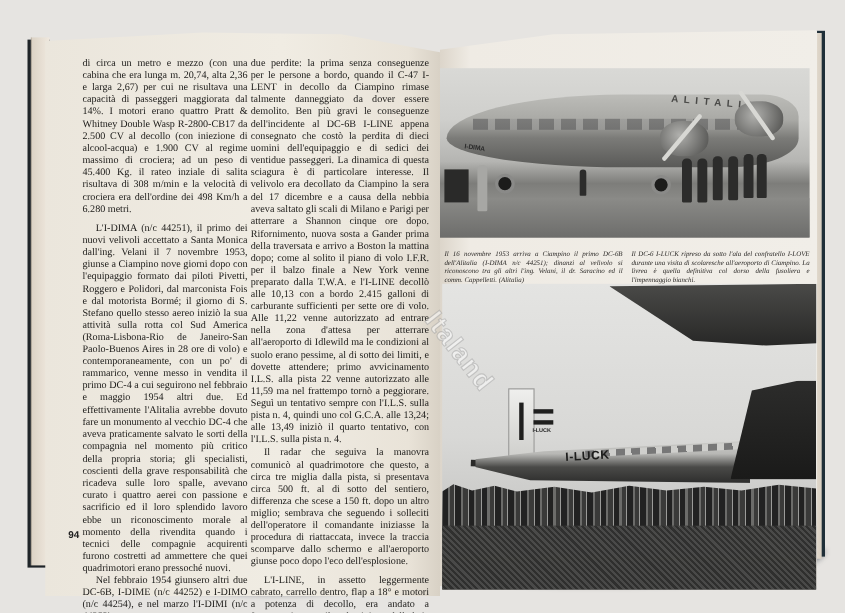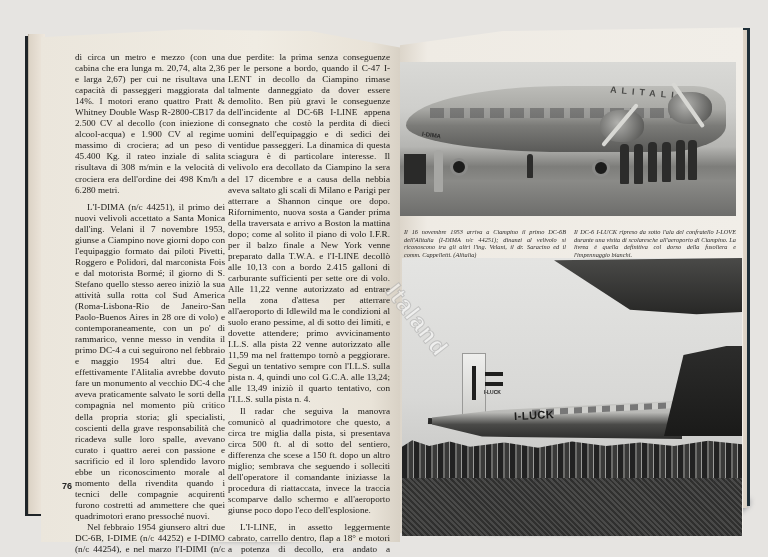--- a/index.html
+++ b/index.html
@@ -191,21 +191,21 @@
   <p>Nel febbraio 1954 giunsero altri due DC-6B, I-DIME (n/c 44252) e I-DIMO (n/c 44254), e nel marzo l'I-DIMI (n/c 44253).</p>
 
 </div>
 
 <div class="col col-2">
   <p class="noind">due perdite: la prima senza conseguenze per le persone a bordo, quando il C-47 I-LENT in decollo da Ciampino rimase talmente danneggiato da dover essere demolito. Ben più gravi le conseguenze dell'incidente al DC-6B I-LINE appena consegnato che costò la perdita di dieci uomini dell'equipaggio e di sedici dei ventidue passeggeri. La dinamica di questa sciagura è di particolare interesse. Il velivolo era decollato da Ciampino la sera del 17 dicembre e a causa della nebbia aveva saltato gli scali di Milano e Parigi per atterrare a Shannon cinque ore dopo. Rifornimento, nuova sosta a Gander prima della traversata e arrivo a Boston la mattina dopo; come al solito il piano di volo I.F.R. per il balzo finale a New York venne preparato dalla T.W.A. e l'I-LINE decollò alle 10,13 con a bordo 2.415 galloni di carburante sufficienti per sette ore di volo. Alle 11,22 venne autorizzato ad entrare nella zona d'attesa per atterrare all'aeroporto di Idlewild ma le condizioni al suolo erano pessime, al di sotto dei limiti, e dovette attendere; primo avvicinamento I.L.S. alla pista 22 venne autorizzato alle 11,59 ma nel frattempo tornò a peggiorare. Seguì un tentativo sempre con l'I.L.S. sulla pista n. 4, quindi uno col G.C.A. alle 13,24; alle 13,49 iniziò il quarto tentativo, con l'I.L.S. sulla pista n. 4.</p>
   <p>Il radar che seguiva la manovra comunicò al quadrimotore che questo, a circa tre miglia dalla pista, si presentava circa 500 ft. al di sotto del sentiero, differenza che scese a 150 ft. dopo un altro miglio; sembrava che seguendo i solleciti dell'operatore il comandante iniziasse la procedura di riattaccata, invece la traccia scomparve dallo schermo e all'aeroporto giunse poco dopo l'eco dell'esplosione.</p>
   <p class="gap">L'I-LINE, in assetto leggermente cabrato, carrello dentro, flap a 18° e motori a potenza di decollo, era andato a fracassarsi contro il molo sinistro della baia Giamaica incendiandosi. Dai rottami furono estratti solo sei passeggeri. Le cause dell'incidente erano fin troppo evidenti: affaticamento eccessivo dell'equipaggio che dopo un volo di oltre 22 ore era stato costretto ad altre due ore e mezzo di snervante e faticosa attesa intervallata da difficili tentativi in condizioni</p>
 </div>
 
-<div class="page-num">76</div>
+<div class="page-num">94</div>
 
 <div class="photo photo-1">
   <div class="ground-1"></div>
   <div class="fuselage"></div>
   <div class="cheatline"></div>
   <div class="alitalia">ALITALIA</div>
   <div class="reg-small" style="left:22px;top:70px;">I-DIMA</div>
   <div class="engine" style="left:200px;top:48px;"></div>
   <div class="engine" style="left:268px;top:30px;"></div>
   <div class="prop" style="left:218px;top:36px;transform:rotate(40deg);"></div>

